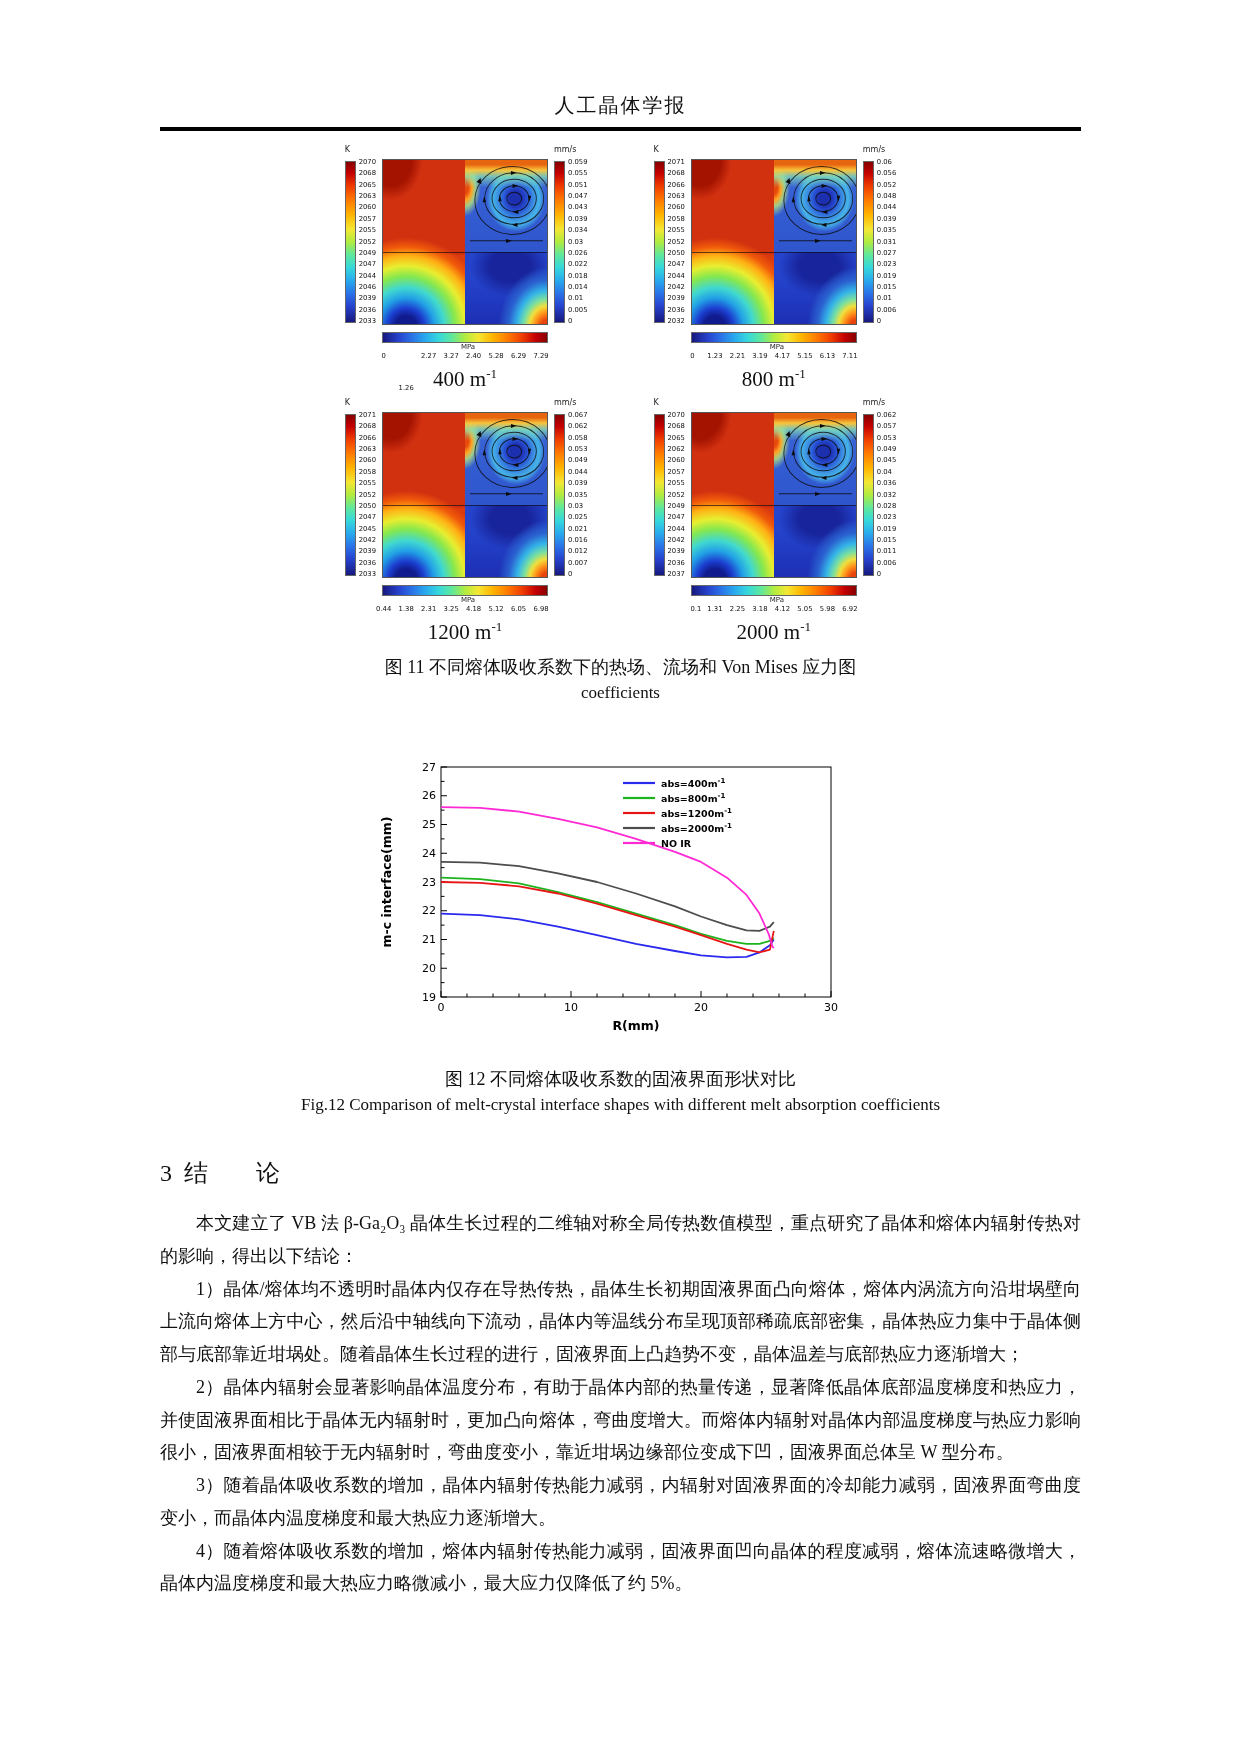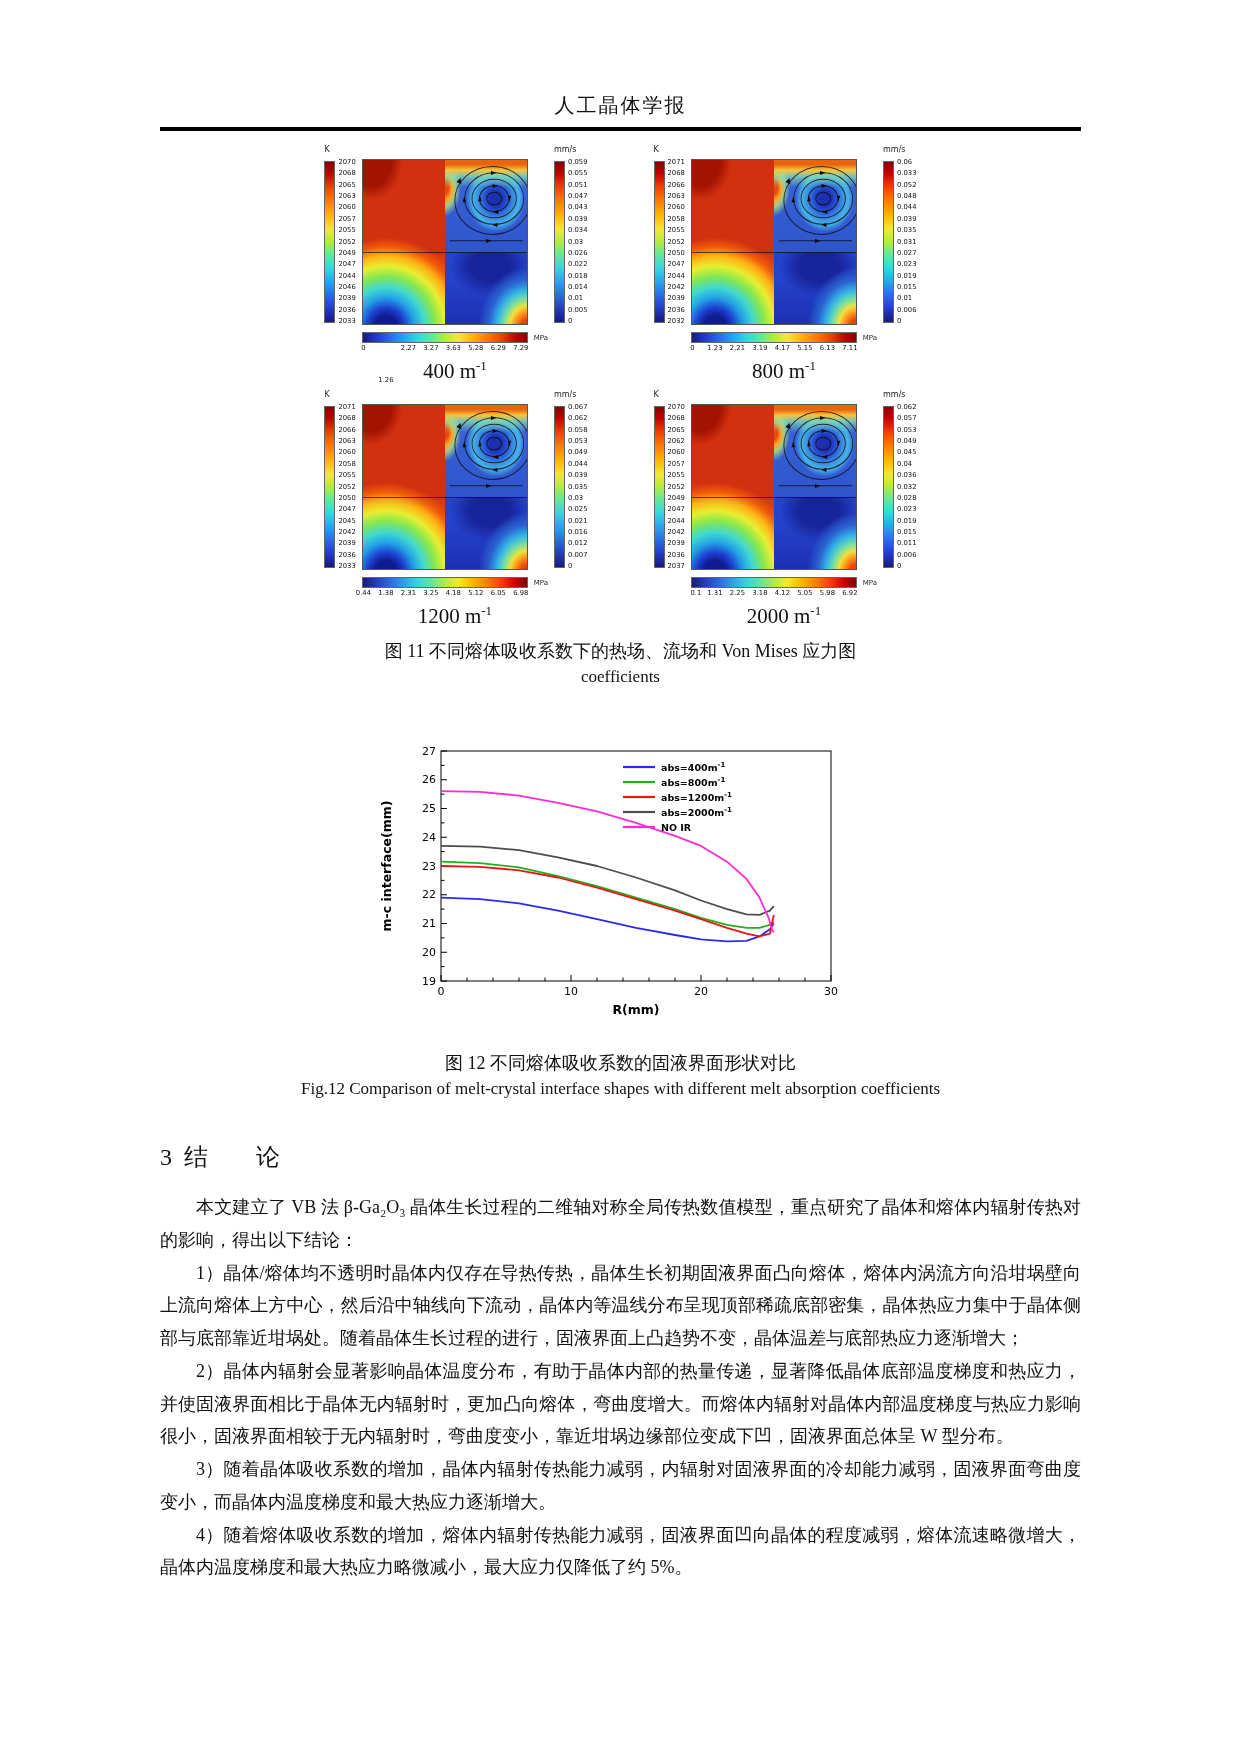--- a/index.html
+++ b/index.html
@@ -63,21 +63,21 @@
   }
   .q-rt svg{ position:absolute; inset:0; width:100%; height:100%; }
   .q-rb{
     position:absolute; left:50%; top:56%; width:50%; height:44%;
     background:
       radial-gradient(ellipse 85% 120% at 100% 105%, #e8440c 0 9%, #ff9018 17%, #f0e03c 25%, #7ae0a0 33%, #34b4e8 43%, #2a62d0 55%, rgba(29,47,180,0) 70%),
       radial-gradient(ellipse 70% 60% at 55% 20%, #18249c 0 35%, rgba(24,36,156,0) 70%),
       linear-gradient(#2444cc 0 35%, #1d2fb4 100%);
   }
   .interface-line{ position:absolute; left:0; top:56%; width:100%; height:1px; background:rgba(10,10,10,.65);}
-  .hbar-row{ display:flex; align-items:center; margin-top:7px;}
+  .hbar-row{ display:flex; align-items:center; margin-top:7px;flex-direction:column;}
   .hbar{
     width:164px; height:9px; border:0.5px solid #666;
     background:linear-gradient(to right,
       #16197e 0%, #2743cf 10%, #2a74e8 18%, #28aaee 26%, #35d8dc 34%,
       #5fe89c 42%, #b0ec3f 50%, #f4e733 58%, #ffb400 67%, #ff7a00 76%,
       #ef3b00 85%, #c40000 93%, #870000 100%);
   }
   .hbar-unit{ font-size:7px; margin-left:6px; color:#222;}
   .hbar-ticks{ position:relative; width:164px; height:11px; font-size:6.8px;}
   .hbar-ticks span{ position:absolute; top:1px; transform:translateX(-50%);}
@@ -165,21 +165,21 @@
       </div>
       <div class="hbar-row">
         <div class="hbar"></div>
         <div class="hbar-unit">MPa</div>
       </div>
       <div class="hbar-ticks">
             <span style="left: 1%;">0</span>
             <span style="left: 14.7143%; margin-top: 32px;">1.26</span>
             <span style="left: 28.4286%;">2.27</span>
             <span style="left: 42.1429%;">3.27</span>
-            <span style="left: 55.8571%;">3.63</span>
+            <span style="left: 55.8571%;">2.40</span>
             <span style="left: 69.5714%;">5.28</span>
             <span style="left: 83.2857%;">6.29</span>
             <span style="left: 97%;">7.29</span>
           </div>
       <div class="panel-label"><span class="pl-val">400 m</span><sup class="pl-exp">-1</sup></div>
     </div>
     <div class="cb-col">
       <div class="cb-unit">mm/s</div>
       <div class="cb-row">
         <div class="cb-bar"></div>
@@ -272,21 +272,21 @@
             <span style="left: 97%;">7.11</span>
           </div>
       <div class="panel-label"><span class="pl-val">800 m</span><sup class="pl-exp">-1</sup></div>
     </div>
     <div class="cb-col">
       <div class="cb-unit">mm/s</div>
       <div class="cb-row">
         <div class="cb-bar"></div>
         <div class="cb-labels">
               <span>0.06</span>
-              <span>0.033</span>
+              <span>0.056</span>
               <span>0.052</span>
               <span>0.048</span>
               <span>0.044</span>
               <span>0.039</span>
               <span>0.035</span>
               <span>0.031</span>
               <span>0.027</span>
               <span>0.023</span>
               <span>0.019</span>
               <span>0.015</span>

